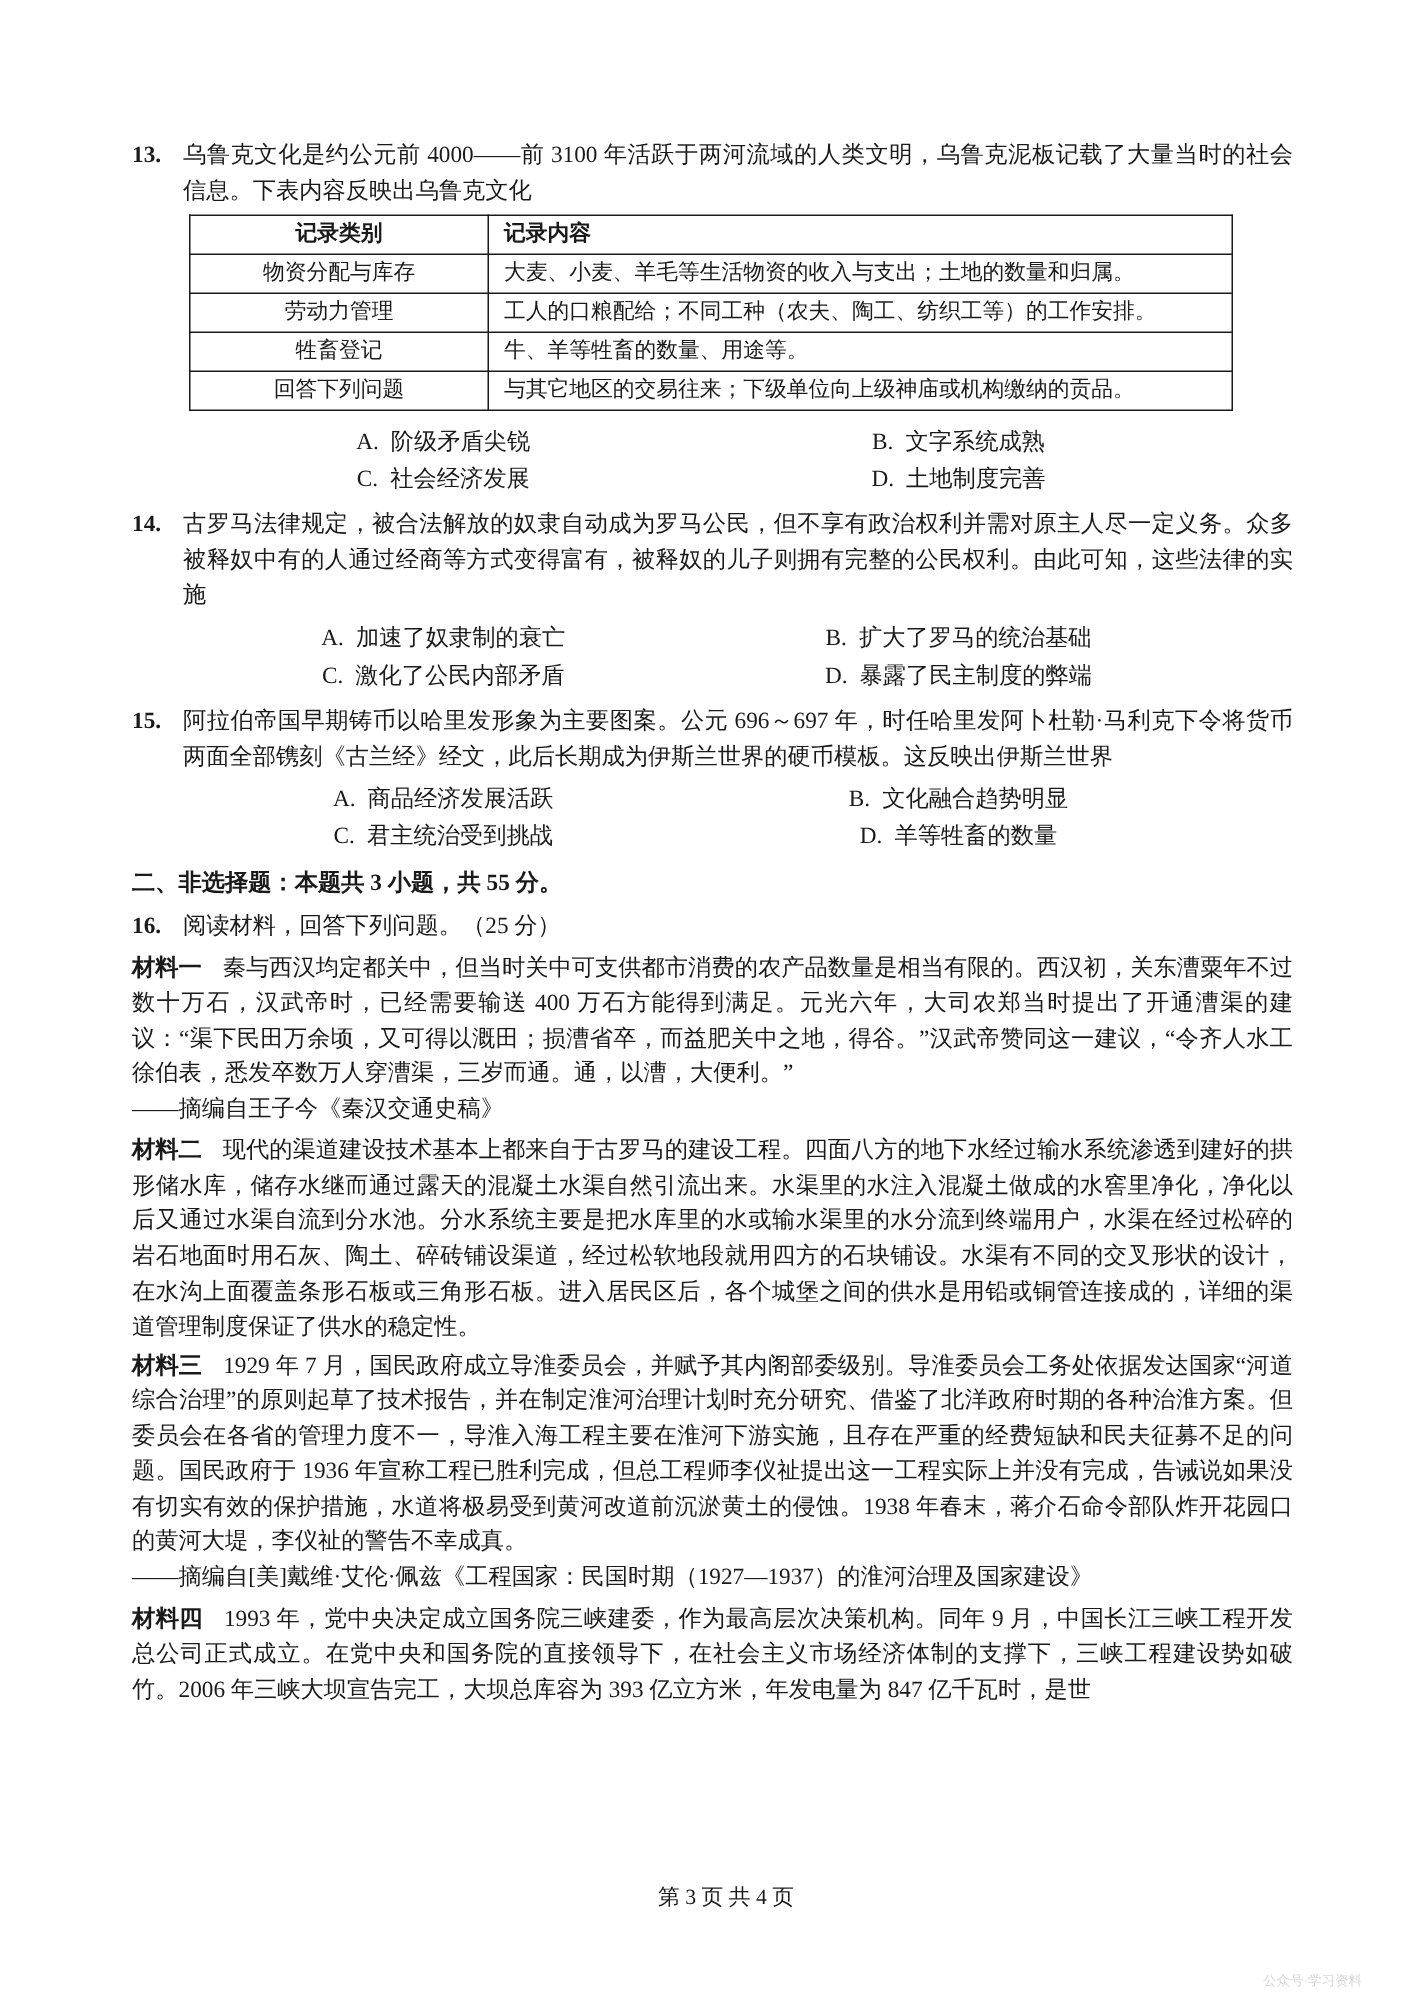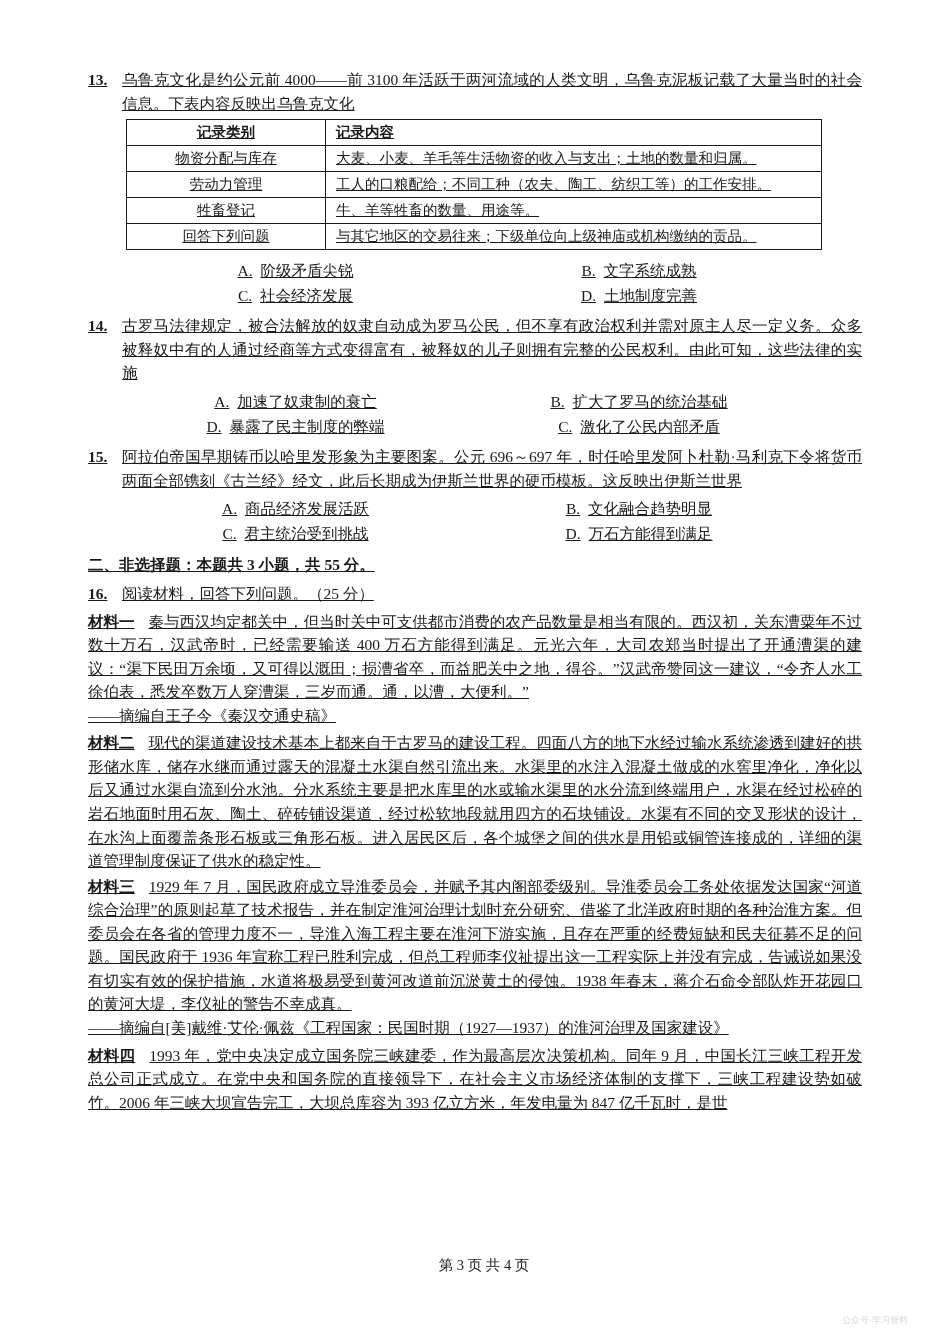--- a/index.html
+++ b/index.html
@@ -7,23 +7,22 @@
     position: relative;
     width: 950px;
     height: 1344px;
     margin: 0 auto;
     background: #ffffff;
     color: #1a1a1a;
     font-family: "Liberation Serif", "DejaVu Serif", serif;
     font-size: 15.5px;
     line-height: 1.52;
     box-sizing: border-box;
-    padding: 68px 88px 0 88px;
+    padding: 92px 88px 0 88px;
     overflow: hidden;
-    text-decoration: underline;
   }
   .question { display: flex; margin-bottom: 4px; }
   .qnum { font-weight: bold; width: 34px; flex-shrink: 0; }
   .qtext { flex: 1; text-align: justify; }
   .qtable {
     border-collapse: collapse;
     margin: 4px 0 8px 38px;
     width: 696px;
     table-layout: fixed;
     border-radius: 28px;
@@ -118,43 +117,43 @@
     <span class="qtext">古罗马法律规定，被合法解放的奴隶自动成为罗马公民，但不享有政治权利并需对原主人尽一定义务。众多被释奴中有的人通过经商等方式变得富有，被释奴的儿子则拥有完整的公民权利。由此可知，这些法律的实施</span>
   </div>
   <div class="options">
     <div class="option">
       <span class="olabel">A.</span><span>加速了奴隶制的衰亡</span>
     </div>
     <div class="option">
       <span class="olabel">B.</span><span>扩大了罗马的统治基础</span>
     </div>
     <div class="option">
-      <span class="olabel">D.</span><span>暴露了民主制度的弊端</span>
+      <span class="olabel">C.</span><span>激化了公民内部矛盾</span>
     </div>
     <div class="option">
-      <span class="olabel">C.</span><span>激化了公民内部矛盾</span>
+      <span class="olabel">D.</span><span>暴露了民主制度的弊端</span>
     </div>
   </div>
 
   <div class="question">
     <span class="qnum">15.</span>
     <span class="qtext">阿拉伯帝国早期铸币以哈里发形象为主要图案。公元 696～697 年，时任哈里发阿卜杜勒·马利克下令将货币两面全部镌刻《古兰经》经文，此后长期成为伊斯兰世界的硬币模板。这反映出伊斯兰世界</span>
   </div>
   <div class="options">
     <div class="option">
       <span class="olabel">A.</span><span>商品经济发展活跃</span>
     </div>
     <div class="option">
       <span class="olabel">B.</span><span>文化融合趋势明显</span>
     </div>
     <div class="option">
       <span class="olabel">C.</span><span>君主统治受到挑战</span>
     </div>
     <div class="option">
-      <span class="olabel">D.</span><span>万石方能得到满足</span>
+      <span class="olabel">D.</span><span>羊等牲畜的数量</span>
     </div>
   </div>
 
   <div class="section-heading">二、非选择题：本题共 3 小题，共 55 分。</div>
 
   <div class="question">
     <span class="qnum">16.</span>
     <span class="qtext">阅读材料，回答下列问题。（25 分）</span>
   </div>
 

